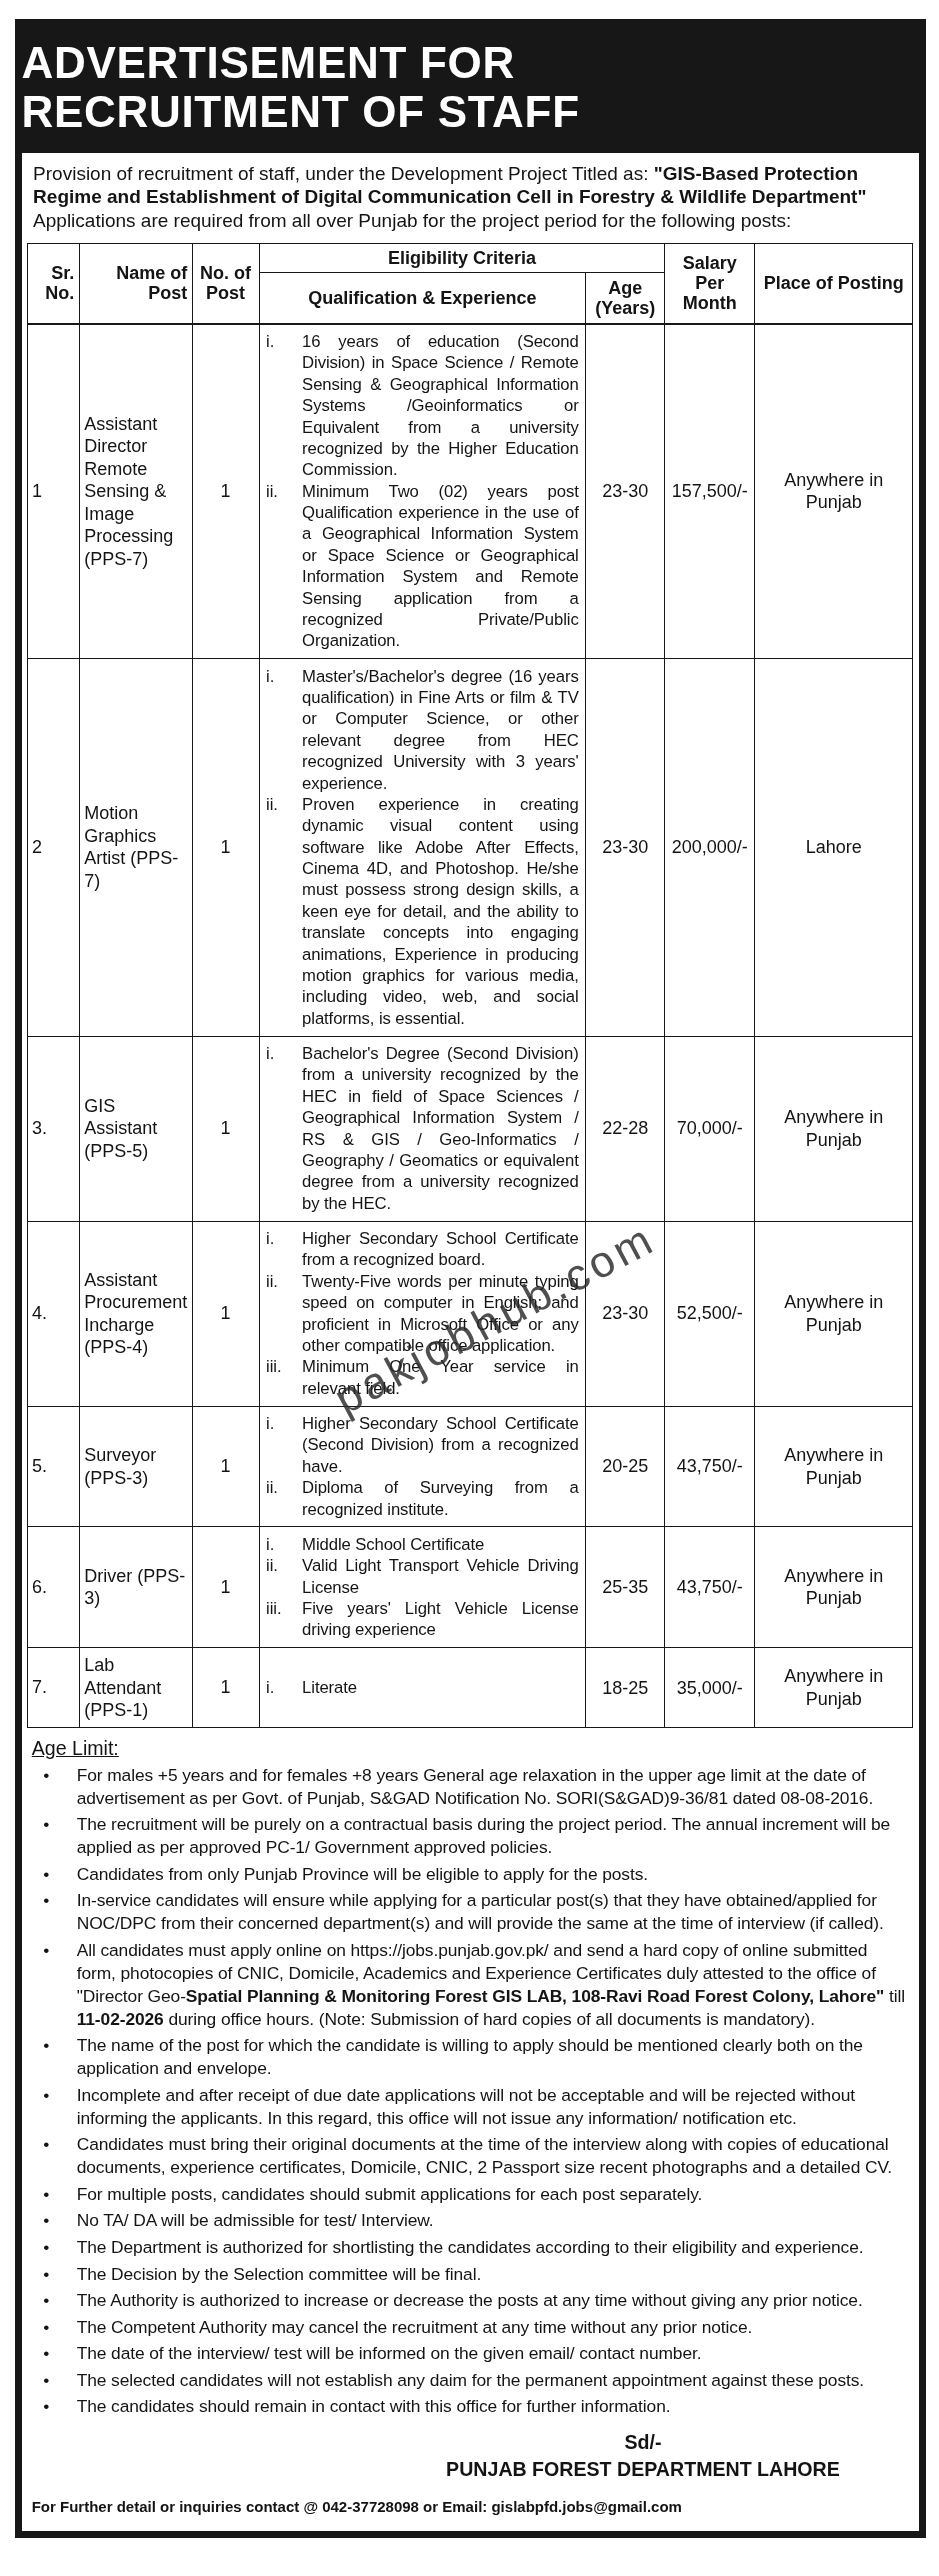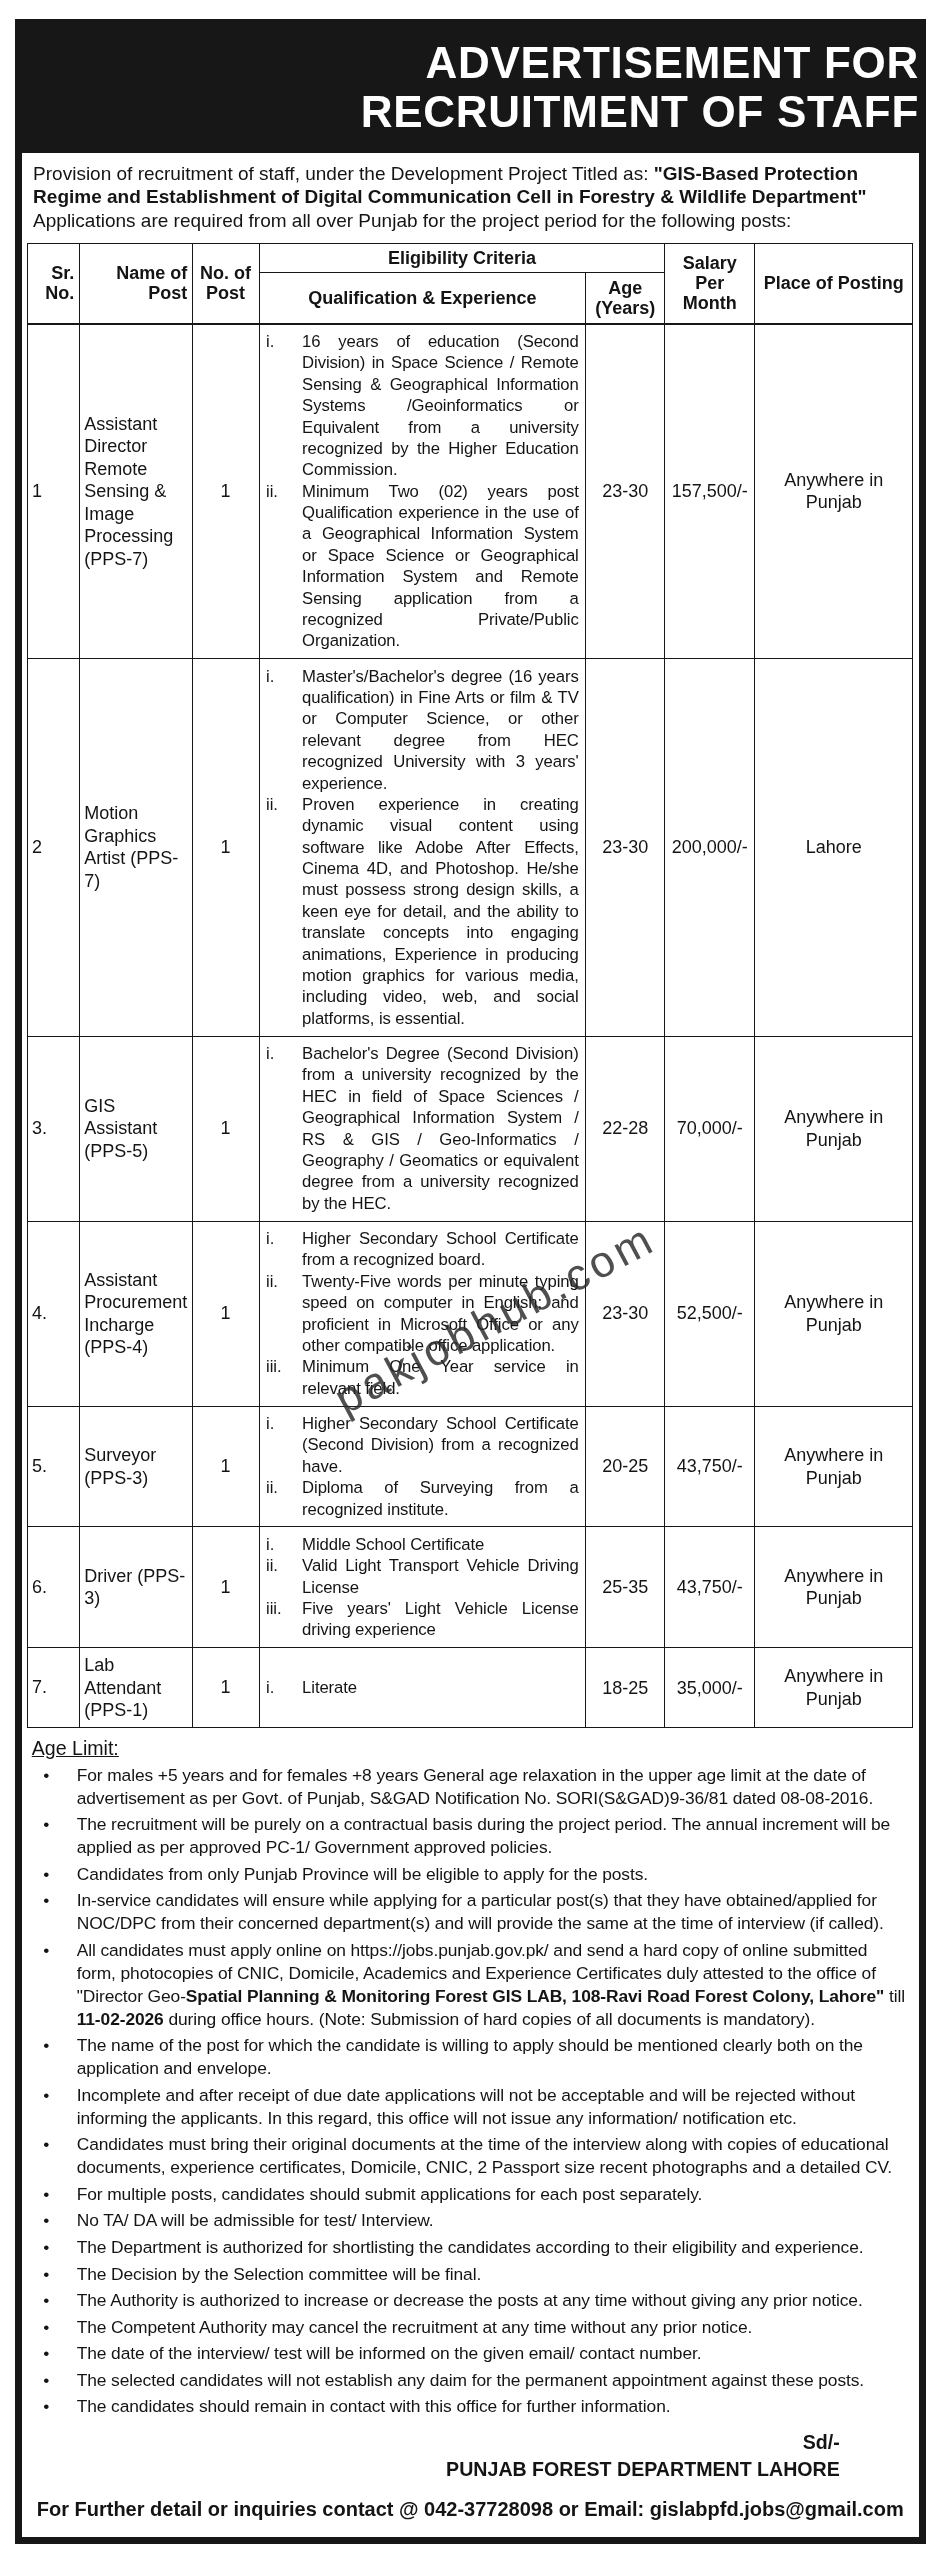--- a/index.html
+++ b/index.html
@@ -1,19 +1,19 @@
 <!DOCTYPE html>
 <html style="font-size:11.6px"><head>
 <meta charset="utf-8">
 <style>
   html,body{margin:0;padding:0;background:#ffffff;}
   body{width:940px;font-family:"Liberation Sans", sans-serif;color:#141414;}
   .page{position:relative;padding:19px 14px 14.5px 14.5px;}
   .ad{border:7.3px solid #171717;background:#fff;}
-  .banner{background:#171717;color:#fff;text-align:right;padding:11.6px 0 16px;}
+  .banner{background:#171717;color:#fff;text-align:left;padding:11.6px 0 16px;}
   .banner-line{font-size:44px;font-weight:bold;line-height:1.13;letter-spacing:0.7px;}
   .intro{padding:8.7px 11.6px 8.7px;font-size:19px;line-height:1.24;}
   .b{font-weight:bold;}
   table{border-collapse:collapse;width:calc(100% - 11.6px);margin:1.5px 5.8px 8.7px;}
   th,td{border:1.5px solid #171717;vertical-align:middle;}
   th{font-size:18px;line-height:1.12;padding:4.4px 4.4px;}
   .h-sr,.h-name{text-align:right;}
   .h-no,.h-elig,.h-sal,.h-place,.h-qual,.h-age{text-align:center;}
   thead tr:first-child th{border-bottom-width:1.5px;}
   thead th{border-bottom:1.5px solid #171717;}
@@ -25,22 +25,22 @@
   .c-qual{padding:6.5px 6.5px;font-size:16.7px;letter-spacing:-0.1px;}
   .qitem{display:flex;line-height:1.28;}
   .qnum{flex:0 0 36px;}
   .qtext{flex:1;text-align:justify;}
   .c-age,.c-sal,.c-place{text-align:center;line-height:1.25;}
   .sections{padding:0 10.2px 4.4px;}
   .section-heading{font-size:19.6px;font-weight:normal;text-decoration:underline;margin:5.8px 0 2.9px;}
   .bullet-item{display:flex;font-size:17.4px;line-height:1.32;margin:3.6px 0;letter-spacing:-0.1px;}
   .dot{flex:0 0 45px;padding-left:11.6px;box-sizing:border-box;}
   .btext{flex:1;}
-  .sig{text-align:right;width:fit-content;margin:10.2px 69px 2.9px auto;font-weight:bold;font-size:19.6px;line-height:1.4;}
-  .contact{text-align:center;font-weight:bold;font-size:20px;margin:14.5px 0 11.6px;}
+  .sig{text-align:center;width:fit-content;margin:10.2px 69px 2.9px auto;font-weight:bold;font-size:19.6px;line-height:1.4;}
+  .contact{font-weight:bold;font-size:15px;margin:14.5px 0 11.6px;}
   .watermark{position:absolute;left:338px;top:1377px;transform:rotate(-28deg);transform-origin:0 50%;
     font-size:44px;letter-spacing:4.4px;color:rgba(40,40,40,0.82);pointer-events:none;white-space:nowrap;}
 </style>
 </head>
 <body>
 
 <div class="page">
   <div class="ad">
 
     <div class="banner">

